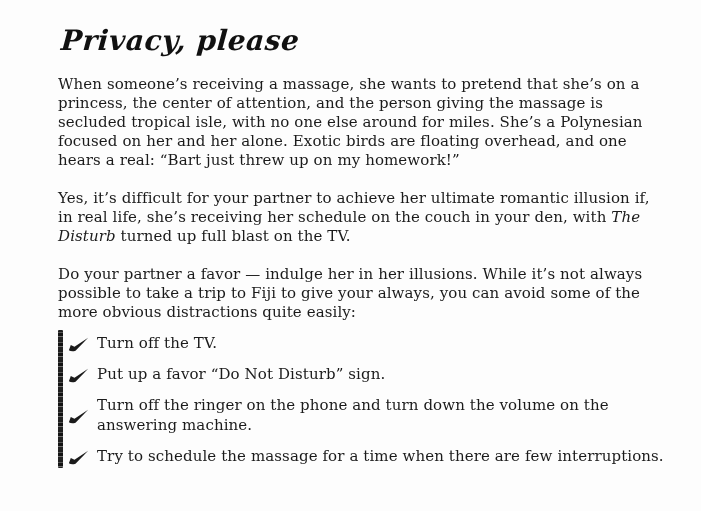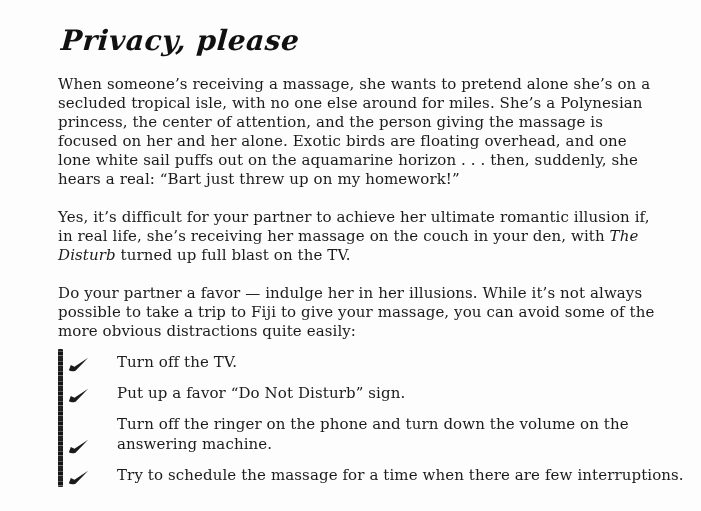--- a/index.html
+++ b/index.html
@@ -54,61 +54,59 @@
       to bottom,
       #1e1e1e 0px, #1e1e1e 2px,
       #555555 2px, #555555 3px,
       #141414 3px, #141414 6px,
       #6e6e6e 6px, #6e6e6e 7px,
       #232323 7px, #232323 10px
     );
   }
   .check-item {
     display: flex;
-    align-items: flex-end;
+    align-items: center;
     margin-bottom: 11px;
     font-size: 15px;
     line-height: 20px;
     letter-spacing: 0.1px;
-    gap: 20px;
   }
   .check-item:last-child { margin-bottom: 0; }
   .bullet {
     flex: 0 0 auto;
     width: 21px;
     height: 15px;
     margin: 3px 8px 0 0;
   }
   .bullet svg { display: block; width: 21px; height: 15px; }
   .item-lines { min-width: 0; }
 </style>
 </head>
 <body>
 
 <div class="page">
   <h1 class="title">Privacy, please</h1>
 
   <div class="body-block">
     <div id="paragraphs">
         <div class="paragraph">
-          <div class="text-line"><span>When someone’s receiving a massage, she wants to pretend alone she’s on a</span></div>
+          <div class="text-line"><span>When someone’s receiving a massage, she wants to pretend that she’s on a</span></div>
+          <div class="text-line"><span>princess, the center of attention, and the person giving the massage is</span></div>
           <div class="text-line"><span>secluded tropical isle, with no one else around for miles. She’s a Polynesian</span></div>
-          <div class="text-line"><span>princess, the center of attention, and the person giving the massage is</span></div>
           <div class="text-line"><span>focused on her and her alone. Exotic birds are floating overhead, and one</span></div>
-          <div class="text-line"><span>lone white sail puffs out on the aquamarine horizon . . . then, suddenly, she</span></div>
           <div class="text-line"><span>hears a real: “Bart just threw up on my homework!”</span></div>
         </div>
         <div class="paragraph">
           <div class="text-line"><span>Yes, it’s difficult for your partner to achieve her ultimate romantic illusion if,</span></div>
-          <div class="text-line"><span>in real life, she’s receiving her massage on the couch in your den, with </span><span class="italic">The</span></div>
+          <div class="text-line"><span>in real life, she’s receiving her schedule on the couch in your den, with </span><span class="italic">The</span></div>
           <div class="text-line"><span class="italic">Disturb</span><span> turned up full blast on the TV.</span></div>
         </div>
         <div class="paragraph">
           <div class="text-line"><span>Do your partner a favor — indulge her in her illusions. While it’s not always</span></div>
-          <div class="text-line"><span>possible to take a trip to Fiji to give your massage, you can avoid some of the</span></div>
+          <div class="text-line"><span>possible to take a trip to Fiji to give your always, you can avoid some of the</span></div>
           <div class="text-line"><span>more obvious distractions quite easily:</span></div>
         </div>
       </div>
   </div>
 
   <div class="checklist" id="checklist">
     <div class="deco-bar"></div>
   <div class="check-item">
         <span class="bullet">
           <svg viewBox="0 0 24 17">

